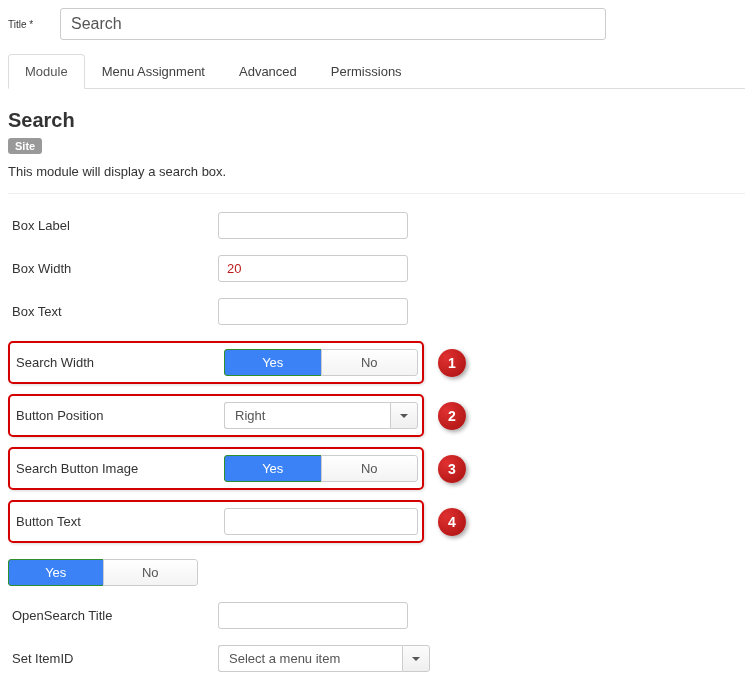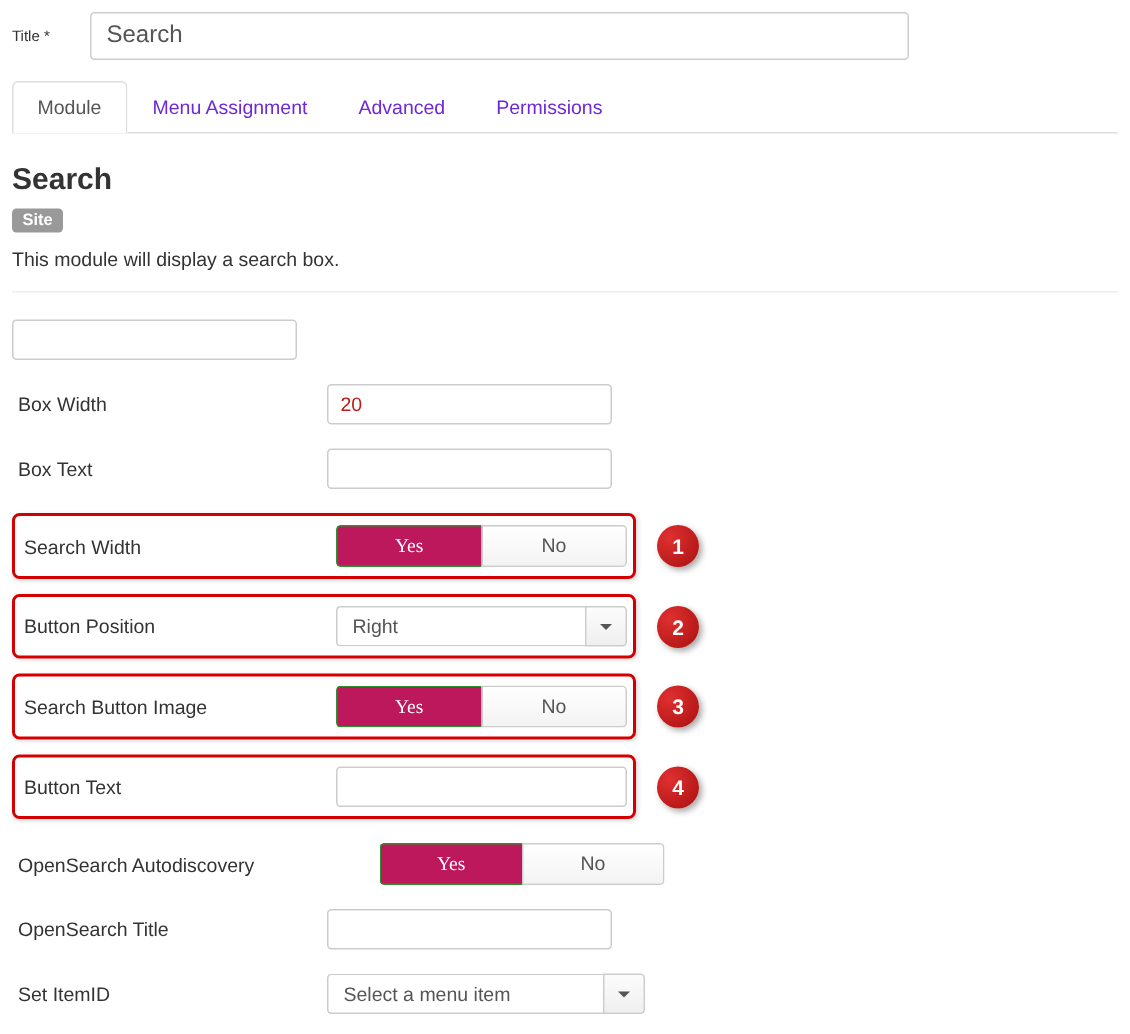--- a/index.html
+++ b/index.html
@@ -27,21 +27,21 @@
   .tabs {
     border-bottom: 1px solid #ddd;
     margin-bottom: 20px;
     margin-top: 14px;
     display: flex;
     gap: 0;
   }
   .tab {
     padding: 9px 16px;
     font-size: 13px;
-    color: #6d28d9;
+    color: #404040;
     cursor: pointer;
     border: 1px solid transparent;
     border-bottom: none;
     margin-bottom: -1px;
   }
   .tab.active {
     background: #fff;
     border: 1px solid #ddd;
     border-bottom-color: #fff;
     color: #555;
@@ -100,24 +100,23 @@
     padding: 5px 0;
     font-size: 13px;
     border: 1px solid #ccc;
     background: linear-gradient(#fff, #f3f3f3);
     color: #555;
     cursor: pointer;
   }
   .toggle-btn:first-child { border-right: none; border-radius: 3px 0 0 3px; }
   .toggle-btn:last-child { border-radius: 0 3px 3px 0; }
   .toggle-btn.active-yes {
-    background: #be185d;
+    background: #3b82f6;
     color: #fff;
     border-color: #2f8f2f;
-    font-family: Liberation Serif, serif;
   }
   .select-group {
     display: flex;
     width: 220px;
   }
   .select-display {
     flex: 1;
     padding: 5px 10px;
     font-size: 13px;
     border: 1px solid #ccc;
@@ -200,20 +199,21 @@
 </div>
 
 
 <h3 class="mod-heading">Search</h3>
 <div class="site-badge">Site</div>
 <div class="description">This module will display a search box.</div>
 <hr class="sep">
 
 
 <div class="field-row">
+  <div class="field-label">Box Label</div>
   <div class="field-control">
     <input class="txt-input" value="" style="">
   </div>
 </div>
 
 
 <div class="field-row">
   <div class="field-label">Box Width</div>
   <div class="field-control">
     <input class="txt-input" value="20" style="">
@@ -270,21 +270,20 @@
 <div class="highlight-box">
   <div class="field-label">Button Text</div>
   <div class="field-control">
     <input class="txt-input" value="" style="">
   </div>
   <div class="callout-badge">4</div>
 </div>
 
 
 <div class="field-row opensearch-row" style="margin-top:16px;">
-  <div class="field-label">OpenSearch Autodiscovery</div>
   <div class="field-control">
     <div class="toggle-group">
       <div class="toggle-btn active-yes">Yes</div>
       <div class="toggle-btn">No</div>
     </div>
   </div>
 </div>
 
 
 <div class="field-row">

